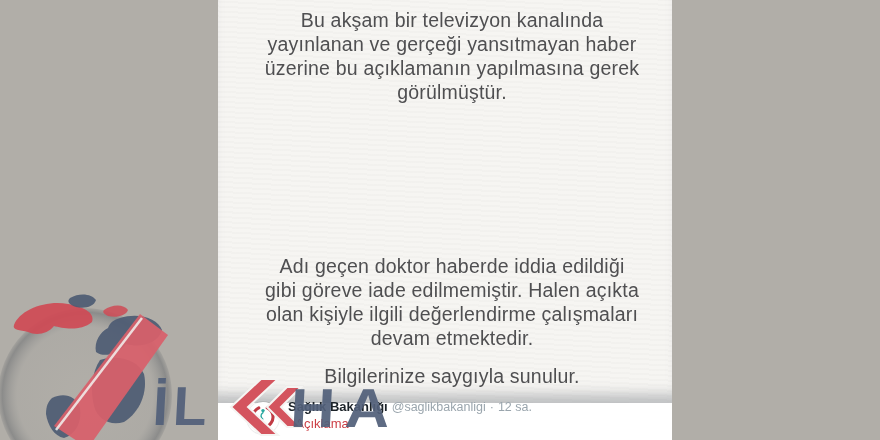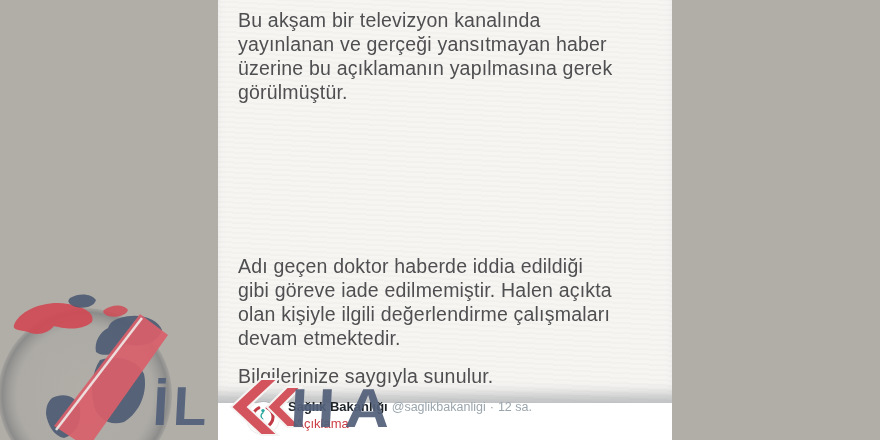--- a/index.html
+++ b/index.html
@@ -5,21 +5,21 @@
   html,body{margin:0;padding:0;background:#b1aea8;}
   .stage{position:relative;width:880px;height:440px;overflow:hidden;
          background:#b1aea8;font-family:"Liberation Sans",sans-serif;}
 
   
   .panel{position:absolute;left:218px;top:0;width:454px;height:440px;background:#ffffff;z-index:1;}
   .paper{position:absolute;left:0;top:0;right:0;height:403px;background:#f6f5f2;
          background-image:repeating-linear-gradient(3deg, rgba(0,0,0,.015) 0 2px, rgba(255,255,255,0) 2px 5px);
          box-shadow:inset 0 -16px 12px -7px rgba(148,152,156,.55);}
   .para{position:absolute;left:20px;right:6px;font-size:19.5px;line-height:24px;
-        color:#4f4f51;letter-spacing:.2px;white-space:pre-line;}
+        color:#4f4f51;letter-spacing:.2px;white-space:pre-line;text-align:center;}
   #p1{top:8px} #p2{top:121px} #p3{top:254px} #p4{top:364px}
 
   
   .avatar{position:absolute;left:29px;top:402px;width:32px;height:32px;border-radius:50%;
           background:#fff;box-shadow:0 0 0 1px rgba(0,0,0,.07);}
   .t-row{position:absolute;left:70px;top:399px;display:flex;align-items:baseline;gap:4px;white-space:nowrap;}
   .t-name{font-size:13px;font-weight:bold;color:#1b2228;}
   .t-handle,.t-time,.t-dot{font-size:12.5px;color:#9aa5ad;}
   .t-tag{position:absolute;left:70px;top:416px;font-size:13px;color:#cc3e45;}
 

